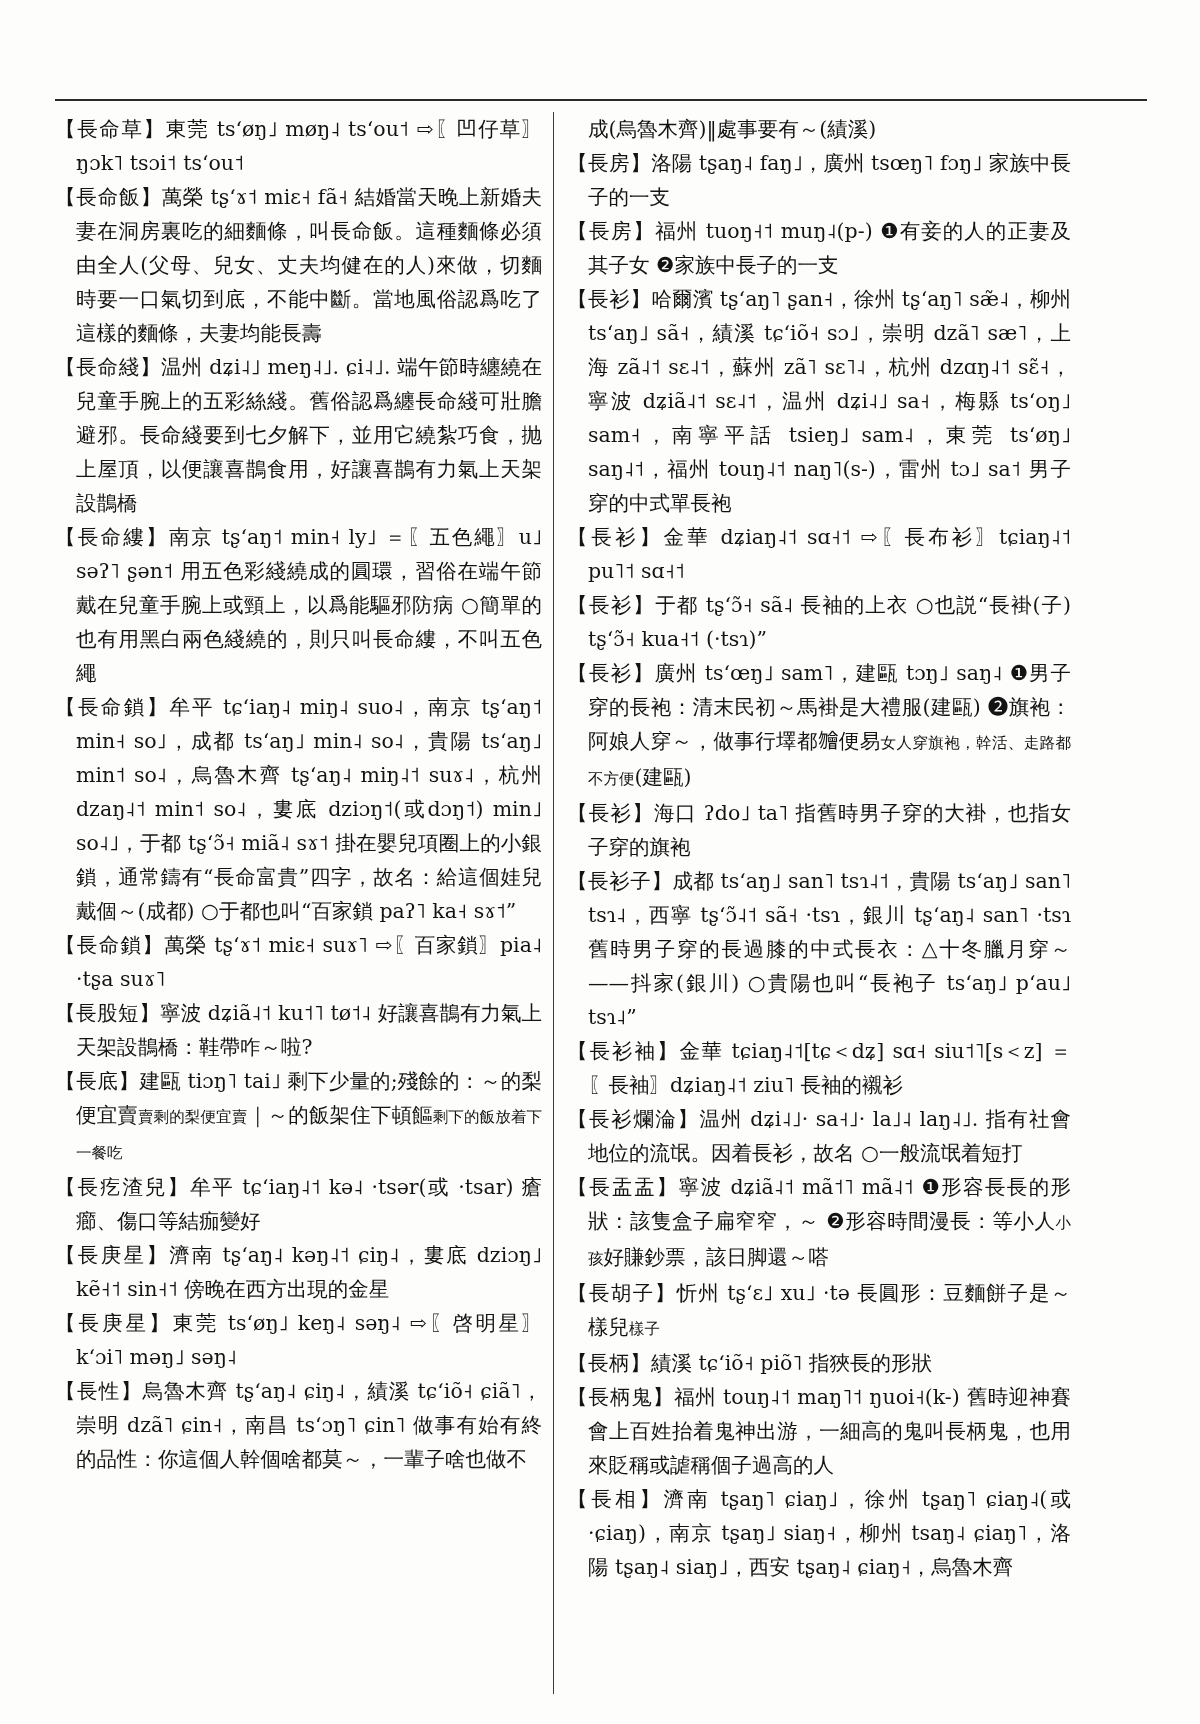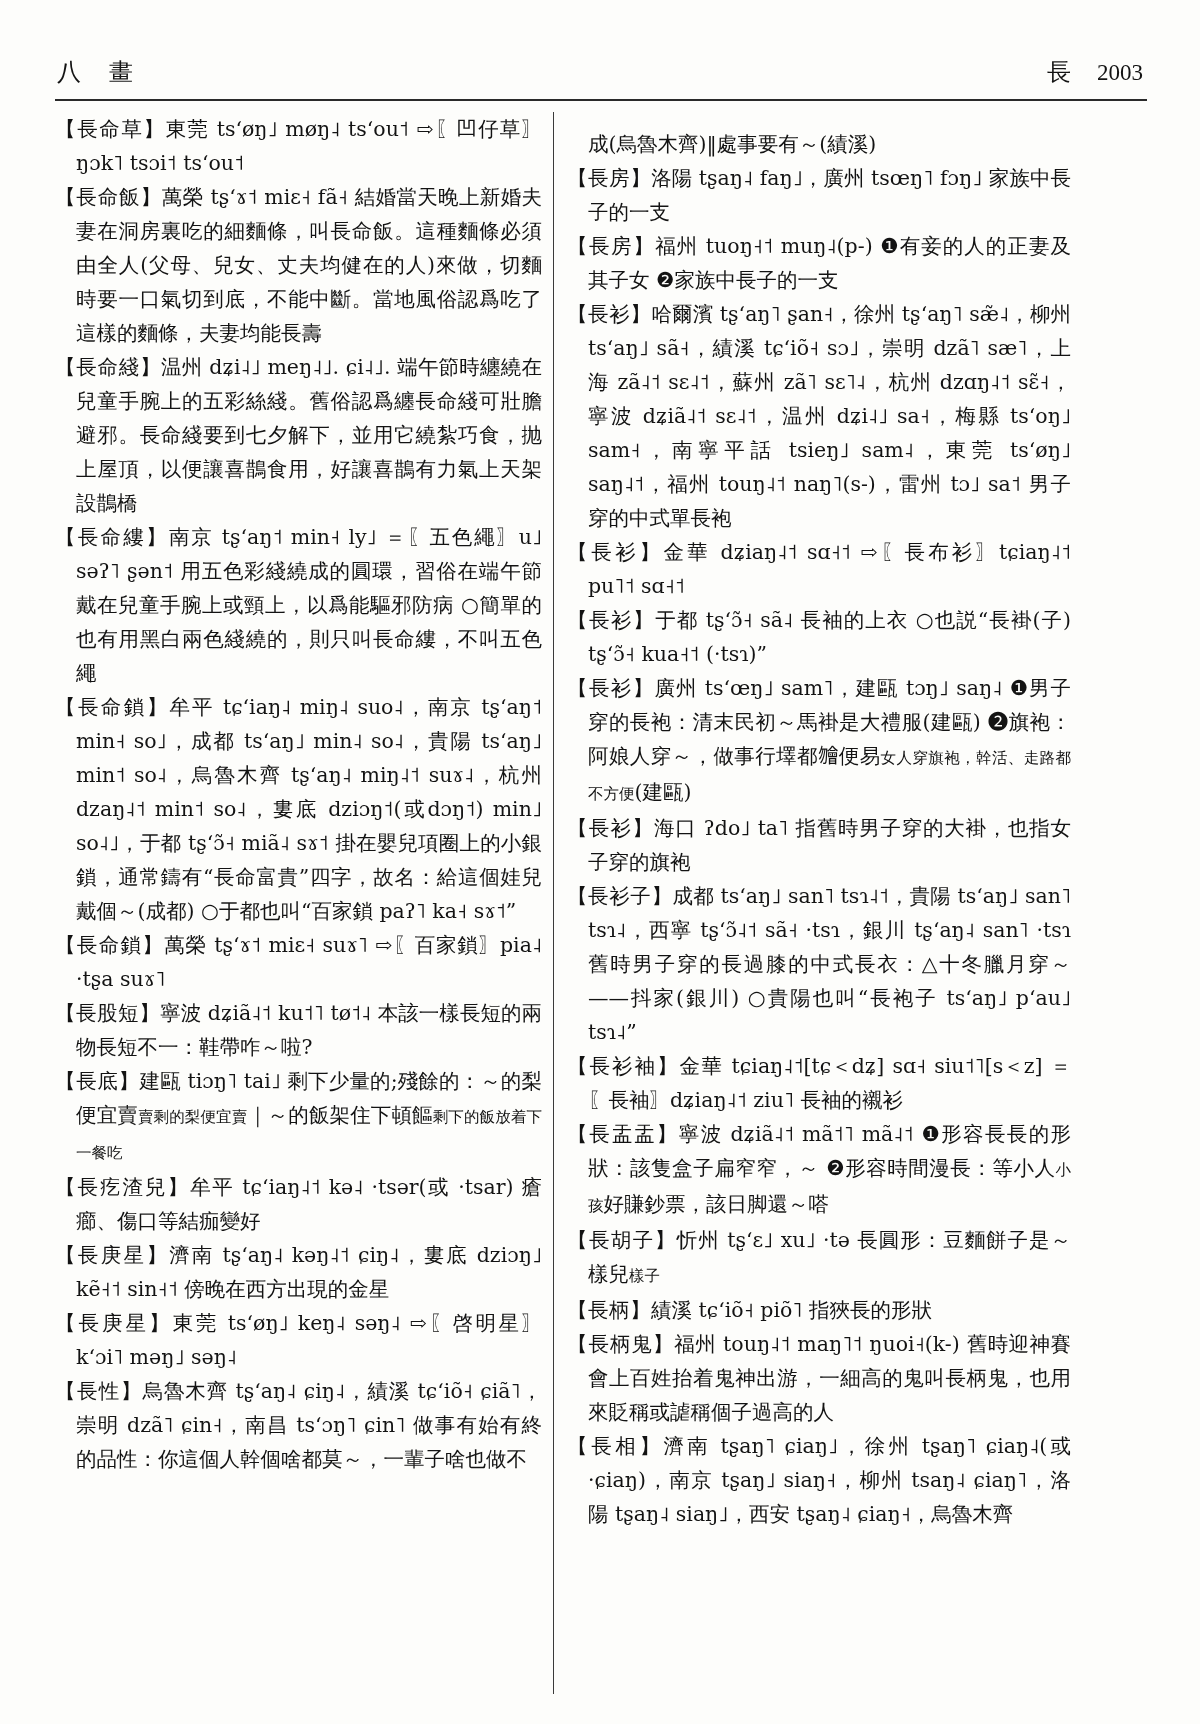--- a/index.html
+++ b/index.html
@@ -17,77 +17,71 @@
   .header .right{display:flex;gap:26px;align-items:baseline;letter-spacing:0;}
   .header .pageno{font-size:23px;font-family:"Liberation Serif","DejaVu Serif",serif;}
   .rule{
     position:absolute;top:99px;left:55px;width:1092px;height:0;
     border-top:2px solid #2a2a2a;
   }
   .cols{
     position:absolute;top:112px;left:55px;width:1092px;display:flex;align-items:flex-start;
   }
   .col{width:487px;}
-  .col.right{width:504px;margin-top:15px;}
+  .col.right{width:504px;}
   .divider{
     align-self:stretch;width:0;border-left:1.5px solid #3a3a3a;
     margin-left:11px;margin-right:13px;min-height:1582px;
   }
   p.entry{
     margin:0;font-size:20.5px;line-height:34px;text-align:justify;
     padding-left:21px;text-indent:-21px;
     word-break:break-word;
   }
   p.entry.cont{text-indent:0;}
   .hw{letter-spacing:0.5px;}
   .sm{font-size:15.5px;}
   .ipa{font-family:"DejaVu Serif","Liberation Serif",serif;}
 </style>
 </head>
 <body>
 
 <div class="page">
 
-  <div class="header">
-    <span class="left">八　畫</span>
-    <span class="right">
-      <span>長</span>
-      <span class="pageno">2003</span>
-    </span>
-  </div>
 
   <div class="rule"></div>
 
   <div class="cols">
     <div class="col left" id="col-left">
         <p class="entry"><span class="hw">【長命草】</span><span class="ipa">東莞 tsʻøŋ˩ møŋ˨ tsʻou˦ ⇨〖凹仔草〗ŋɔk˥ tsɔi˦ tsʻou˦</span></p>
         <p class="entry"><span class="hw">【長命飯】</span><span class="ipa">萬榮 tʂʻɤ˦ miɛ˧ fã˧ 結婚當天晚上新婚夫妻在洞房裏吃的細麵條，叫長命飯。這種麵條必須由全人(父母、兒女、丈夫均健在的人)來做，切麵時要一口氣切到底，不能中斷。當地風俗認爲吃了這樣的麵條，夫妻均能長壽</span></p>
         <p class="entry"><span class="hw">【長命綫】</span><span class="ipa">温州 dʑi˨˩ meŋ˨˩. ɕi˨˩. 端午節時纏繞在兒童手腕上的五彩絲綫。舊俗認爲纏長命綫可壯膽避邪。長命綫要到七夕解下，並用它繞紮巧食，抛上屋頂，以便讓喜鵲食用，好讓喜鵲有力氣上天架設鵲橋</span></p>
         <p class="entry"><span class="hw">【長命縷】</span><span class="ipa">南京 tʂʻaŋ˦ min˧ ly˩ ＝〖五色繩〗u˩ səʔ˥ ʂən˦ 用五色彩綫繞成的圓環，習俗在端午節戴在兒童手腕上或頸上，以爲能驅邪防病 ○簡單的也有用黑白兩色綫繞的，則只叫長命縷，不叫五色繩</span></p>
         <p class="entry"><span class="hw">【長命鎖】</span><span class="ipa">牟平 tɕʻiaŋ˨ miŋ˨ suo˨，南京 tʂʻaŋ˦ min˧ so˩，成都 tsʻaŋ˩ min˨ so˨，貴陽 tsʻaŋ˩ min˦ so˨，烏魯木齊 tʂʻaŋ˨ miŋ˨˦ suɤ˨，杭州 dzaŋ˨˦ min˦ so˨，婁底 dziɔŋ˦(或dɔŋ˦) min˩ so˨˩，于都 tʂʻɔ̃˧ miã˨ sɤ˦ 掛在嬰兒項圈上的小銀鎖，通常鑄有“長命富貴”四字，故名：給這個娃兒戴個～(成都) ○于都也叫“百家鎖 paʔ˥ ka˧ sɤ˦”</span></p>
         <p class="entry"><span class="hw">【長命鎖】</span><span class="ipa">萬榮 tʂʻɤ˦ miɛ˧ suɤ˥ ⇨〖百家鎖〗pia˨ ·tʂa suɤ˥</span></p>
-        <p class="entry"><span class="hw">【長股短】</span><span class="ipa">寧波 dʑiã˨˦ ku˦˥ tø˦˨ 本該一樣長短的兩物長短不一：鞋帶咋～啦?</span></p>
+        <p class="entry"><span class="hw">【長股短】</span><span class="ipa">寧波 dʑiã˨˦ ku˦˥ tø˦˨ 好讓喜鵲有力氣上天架設鵲橋：鞋帶咋～啦?</span></p>
         <p class="entry"><span class="hw">【長底】</span><span class="ipa">建甌 tiɔŋ˥ tai˩ 剩下少量的;殘餘的：～的梨便宜賣</span><span class="sm">賣剩的梨便宜賣</span><span class="ipa">｜～的飯架住下頓饇</span><span class="sm">剩下的飯放着下一餐吃</span></p>
         <p class="entry"><span class="hw">【長疙渣兒】</span><span class="ipa">牟平 tɕʻiaŋ˨˦ kə˨ ·tsər(或 ·tsar) 瘡癤、傷口等結痂變好</span></p>
         <p class="entry"><span class="hw">【長庚星】</span><span class="ipa">濟南 tʂʻaŋ˨ kəŋ˨˦ ɕiŋ˨，婁底 dziɔŋ˩ kẽ˧˦ sin˧˦ 傍晚在西方出現的金星</span></p>
         <p class="entry"><span class="hw">【長庚星】</span><span class="ipa">東莞 tsʻøŋ˩ keŋ˨ səŋ˨ ⇨〖啓明星〗kʻɔi˥ məŋ˩ səŋ˨</span></p>
         <p class="entry"><span class="hw">【長性】</span><span class="ipa">烏魯木齊 tʂʻaŋ˨ ɕiŋ˨，績溪 tɕʻiõ˧ ɕiã˥，崇明 dzã˥ ɕin˧，南昌 tsʻɔŋ˥ ɕin˥ 做事有始有終的品性：你這個人幹個啥都莫～，一輩子啥也做不</span></p>
       </div>
     <div class="divider"></div>
     <div class="col right" id="col-right">
         <p class="entry cont"><span class="ipa">成(烏魯木齊)‖處事要有～(績溪)</span></p>
         <p class="entry"><span class="hw">【長房】</span><span class="ipa">洛陽 tʂaŋ˨ faŋ˩，廣州 tsœŋ˥ fɔŋ˩ 家族中長子的一支</span></p>
         <p class="entry"><span class="hw">【長房】</span><span class="ipa">福州 tuoŋ˧˦ muŋ˨(p-) ❶有妾的人的正妻及其子女 ❷家族中長子的一支</span></p>
         <p class="entry"><span class="hw">【長衫】</span><span class="ipa">哈爾濱 tʂʻaŋ˥ ʂan˧，徐州 tʂʻaŋ˥ sæ̃˨，柳州 tsʻaŋ˩ sã˧，績溪 tɕʻiõ˧ sɔ˩，崇明 dzã˥ sæ˥，上海 zã˨˦ sɛ˨˦，蘇州 zã˥ sɛ˥˨，杭州 dzɑŋ˨˦ sɛ̃˧，寧波 dʑiã˨˦ sɛ˨˦，温州 dʑi˨˩ sa˧，梅縣 tsʻoŋ˩ sam˧，南寧平話 tsieŋ˩ sam˨，東莞 tsʻøŋ˩ saŋ˨˦，福州 touŋ˨˦ naŋ˥(s-)，雷州 tɔ˩ sa˦ 男子穿的中式單長袍</span></p>
         <p class="entry"><span class="hw">【長衫】</span><span class="ipa">金華 dʑiaŋ˨˦ sɑ˧˦ ⇨〖長布衫〗tɕiaŋ˨˦ pu˥˦ sɑ˧˦</span></p>
         <p class="entry"><span class="hw">【長衫】</span><span class="ipa">于都 tʂʻɔ̃˧ sã˨ 長袖的上衣 ○也説“長褂(子) tʂʻɔ̃˧ kua˧˦ (·tsɿ)”</span></p>
         <p class="entry"><span class="hw">【長衫】</span><span class="ipa">廣州 tsʻœŋ˩ sam˥，建甌 tɔŋ˩ saŋ˨ ❶男子穿的長袍：清末民初～馬褂是大禮服(建甌) ❷旗袍：阿娘人穿～，做事行墿都𣍐便易</span><span class="sm">女人穿旗袍，幹活、走路都不方便</span><span class="ipa">(建甌)</span></p>
         <p class="entry"><span class="hw">【長衫】</span><span class="ipa">海口 ʔdo˩ ta˥ 指舊時男子穿的大褂，也指女子穿的旗袍</span></p>
         <p class="entry"><span class="hw">【長衫子】</span><span class="ipa">成都 tsʻaŋ˩ san˥ tsɿ˨˦，貴陽 tsʻaŋ˩ san˥ tsɿ˨，西寧 tʂʻɔ̃˨˦ sã˧ ·tsɿ，銀川 tʂʻaŋ˨ san˥ ·tsɿ 舊時男子穿的長過膝的中式長衣：△十冬臘月穿～——抖家(銀川) ○貴陽也叫“長袍子 tsʻaŋ˩ pʻau˩ tsɿ˨”</span></p>
         <p class="entry"><span class="hw">【長衫袖】</span><span class="ipa">金華 tɕiaŋ˨˦[tɕ＜dʑ] sɑ˧ siu˦˥[s＜z] ＝〖長袖〗dʑiaŋ˨˦ ziu˥ 長袖的襯衫</span></p>
+        <p class="entry"><span class="hw">【長衫爛淪】</span><span class="ipa">温州 dʑi˨˩· sa˧˩· la˩˨ laŋ˨˩. 指有社會地位的流氓。因着長衫，故名 ○一般流氓着短打</span></p>
         <p class="entry"><span class="hw">【長盂盂】</span><span class="ipa">寧波 dʑiã˨˦ mã˦˥ mã˨˦ ❶形容長長的形狀：該隻盒子扁窄窄，～ ❷形容時間漫長：等小人</span><span class="sm">小孩</span><span class="ipa">好賺鈔票，該日脚還～嗒</span></p>
         <p class="entry"><span class="hw">【長胡子】</span><span class="ipa">忻州 tʂʻɛ˩ xu˩ ·tə 長圓形：豆麵餅子是～樣兒</span><span class="sm">樣子</span></p>
         <p class="entry"><span class="hw">【長柄】</span><span class="ipa">績溪 tɕʻiõ˧ piõ˥ 指狹長的形狀</span></p>
         <p class="entry"><span class="hw">【長柄鬼】</span><span class="ipa">福州 touŋ˨˦ maŋ˥˦ ŋuoi˧(k-) 舊時迎神賽會上百姓抬着鬼神出游，一細高的鬼叫長柄鬼，也用來貶稱或謔稱個子過高的人</span></p>
         <p class="entry"><span class="hw">【長相】</span><span class="ipa">濟南 tʂaŋ˥ ɕiaŋ˩，徐州 tʂaŋ˥ ɕiaŋ˨(或 ·ɕiaŋ)，南京 tʂaŋ˩ siaŋ˧，柳州 tsaŋ˨ ɕiaŋ˥，洛陽 tʂaŋ˨ siaŋ˩，西安 tʂaŋ˨ ɕiaŋ˧，烏魯木齊</span></p>
       </div>
   </div>
 
 </div>
 

